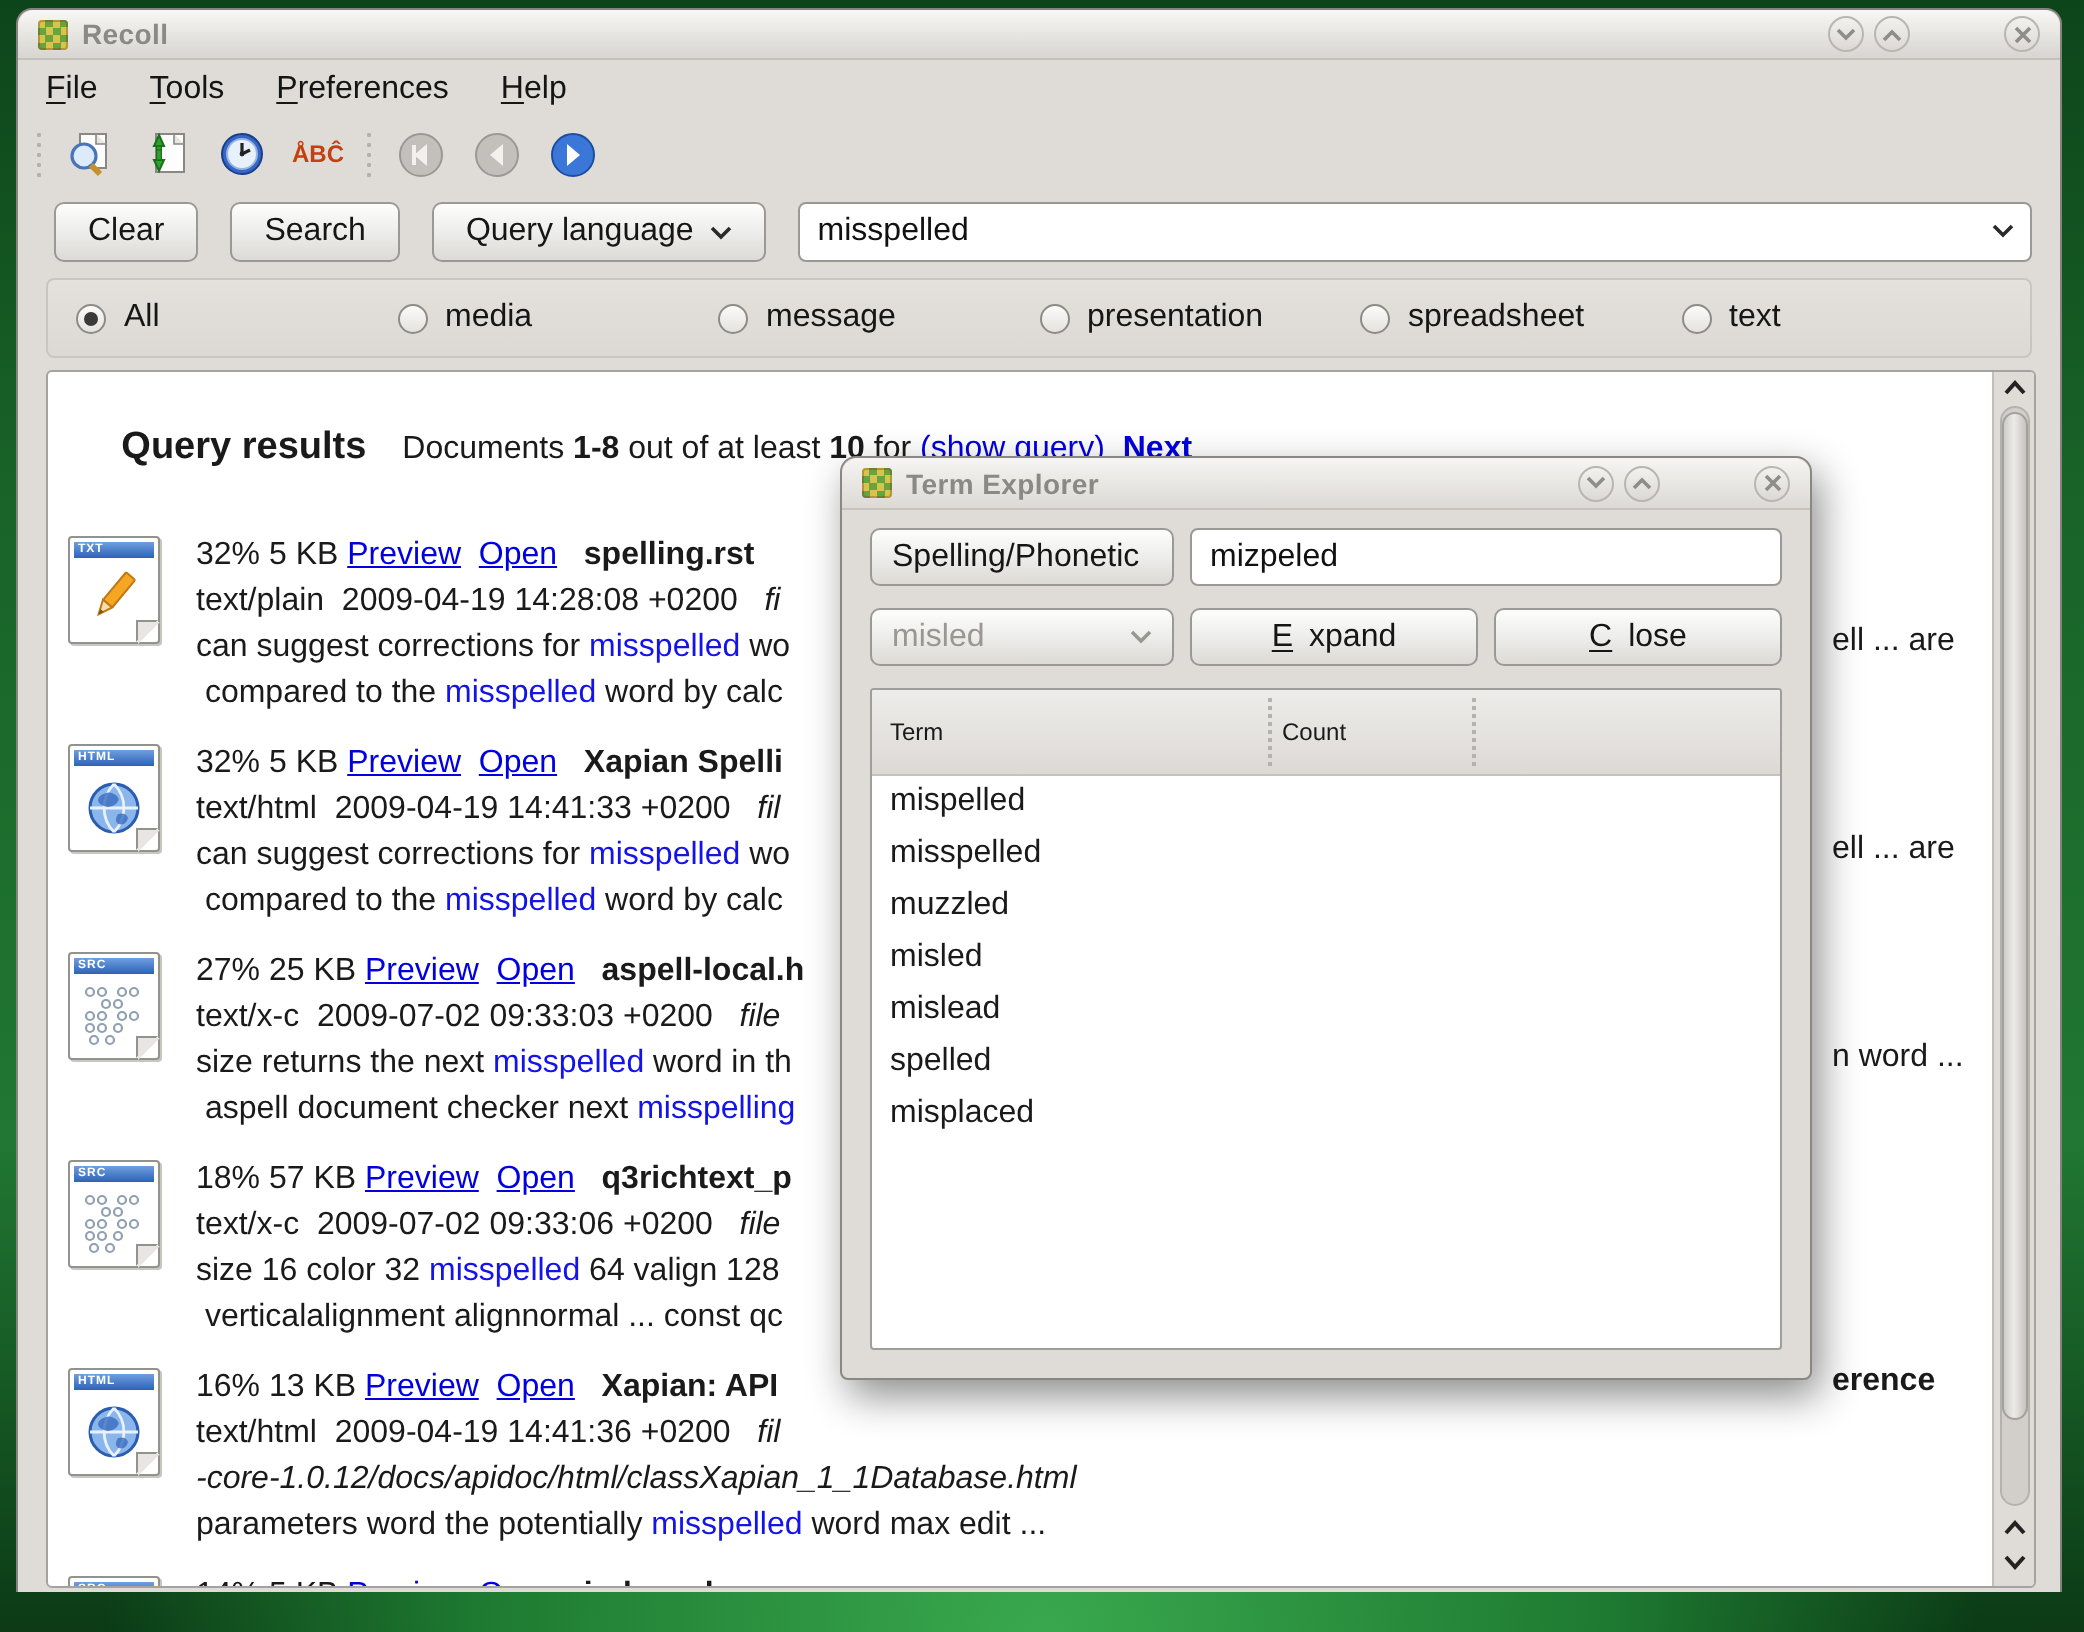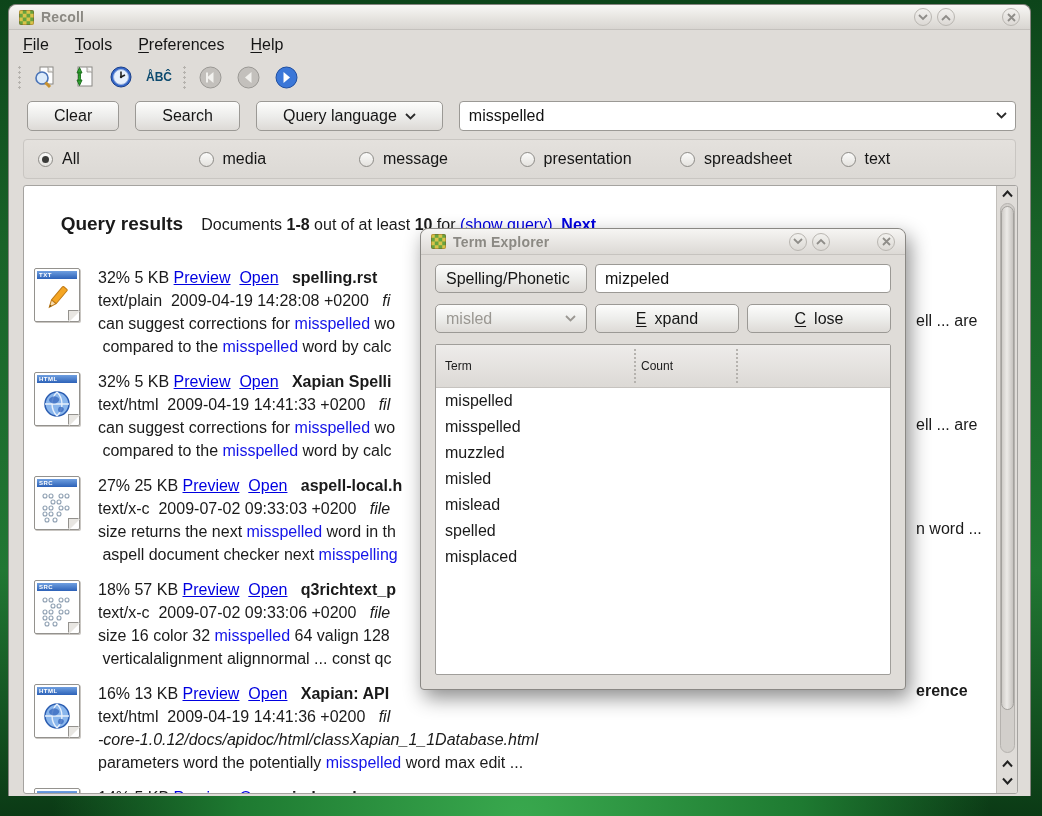--- a/index.html
+++ b/index.html
@@ -44,26 +44,26 @@
   .menu-item { font-size:16px; color:#151515; }
 
   
   .toolbar { height:36px; display:flex; align-items:center; padding:0 8px; gap:8px; }
   .tb-handle { width:5px; height:24px;
     background-image:radial-gradient(circle, #b5b2ad 1px, transparent 1.2px);
     background-size:5px 5px; }
   .tb-btn { width:30px; height:28px; display:flex; align-items:center; justify-content:center;
     border-radius:3px; }
   .tb-btn svg { display:block; }
-  .spell-txt { font-size:12px; font-weight:bold; color:#0c4a6e; letter-spacing:0; }
+  .spell-txt { font-size:12px; font-weight:bold; color:#c2410c; letter-spacing:0; }
 
   
   .searchrow { height:42px; display:flex; align-items:center; padding:0 14px 0 18px; gap:16px; }
   .btn {
-    height:30px; padding:0 26px; font-size:16px; color:#161616;
+    height:30px; padding:0 16px; font-size:16px; color:#161616;
     background:linear-gradient(180deg,#fdfdfc 0%, #ededeb 50%, #dddad6 100%);
     border:1px solid #9b9995; border-radius:5px;
     display:inline-flex; align-items:center; justify-content:center; gap:8px;
     font-family:"Liberation Sans", sans-serif;
   }
   .chev { width:11px; height:7px; }
   .combo { flex:1; position:relative; height:30px; }
   .combo input {
     width:100%; height:30px; border:1px solid #9b9995; border-radius:4px;
     padding:0 28px 0 9px; font-size:16px; font-family:"Liberation Sans", sans-serif; color:#111;

